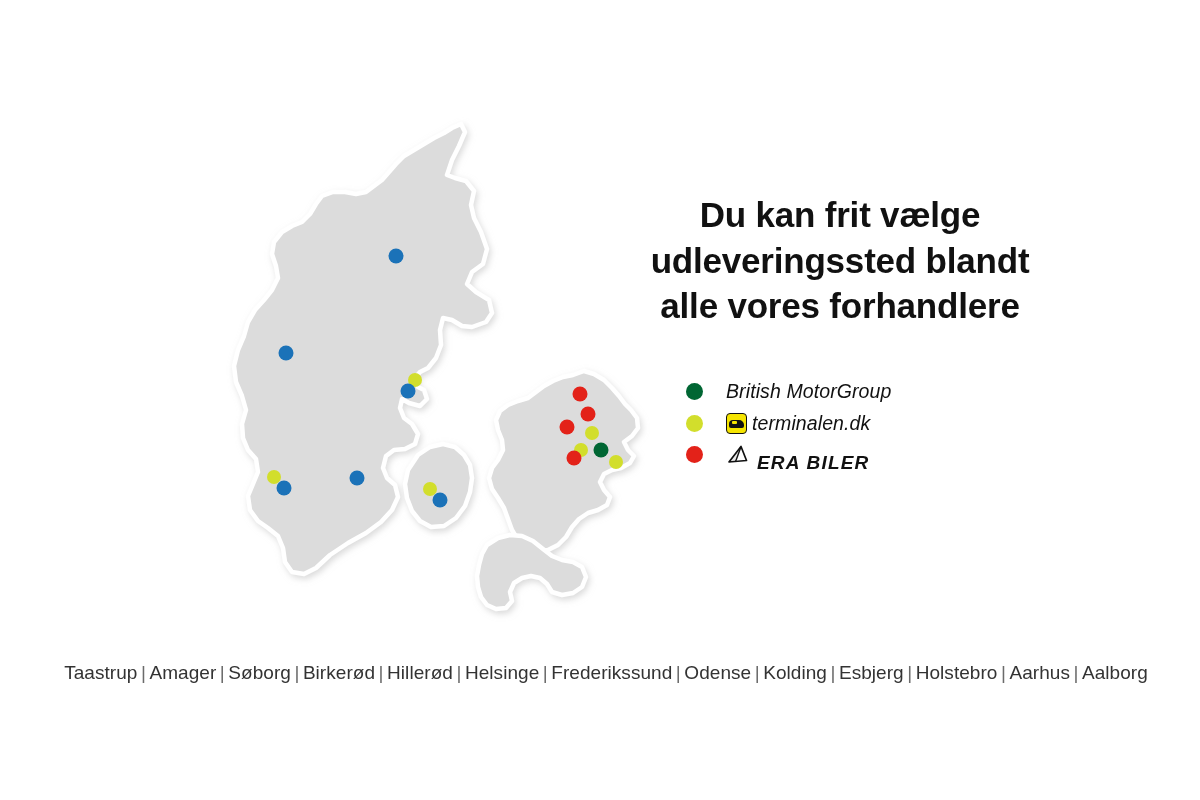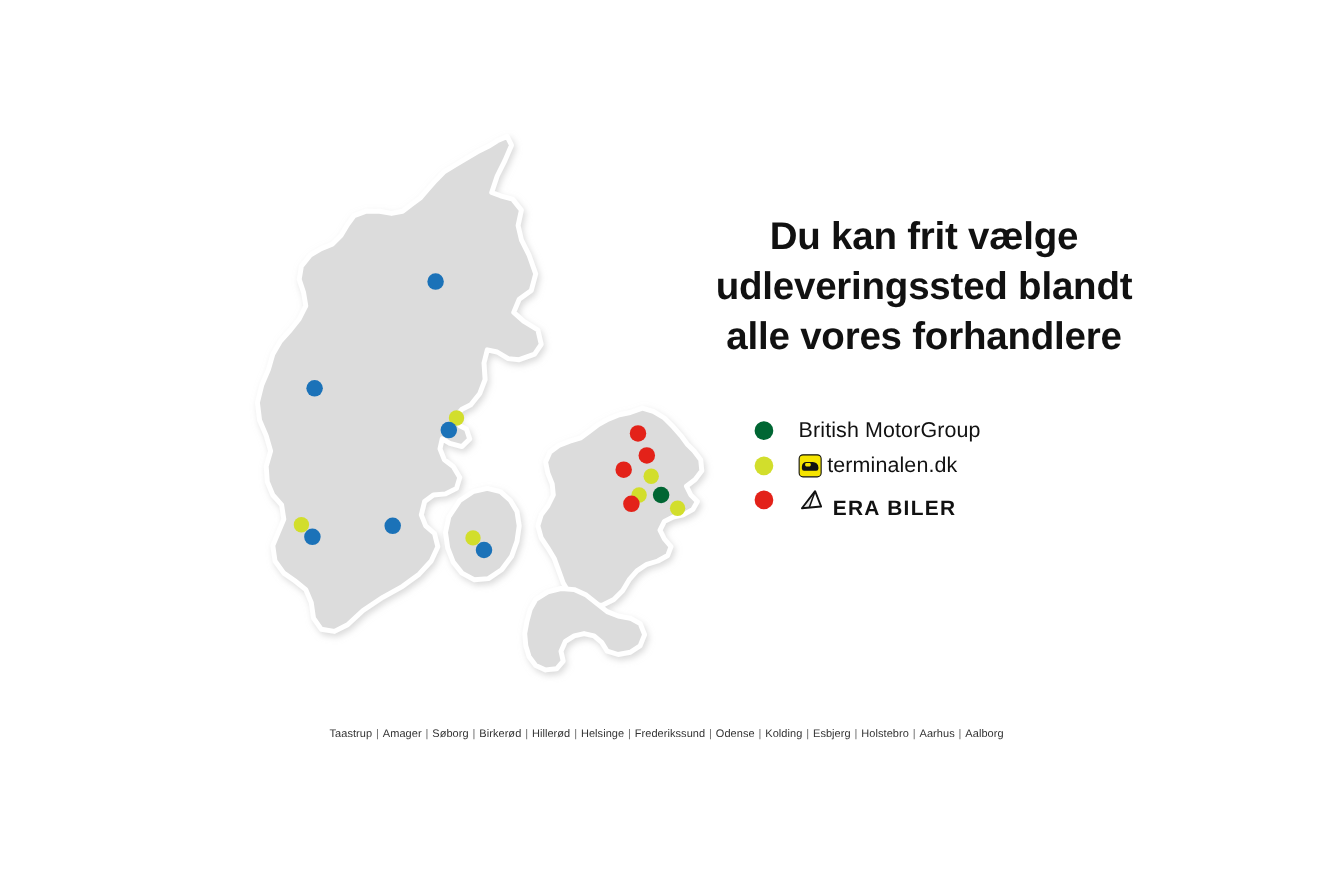--- a/index.html
+++ b/index.html
@@ -42,20 +42,21 @@
     letter-spacing: -0.2px;
     white-space: pre-line;
   }
 
   
   #legend {
     position: absolute;
     left: 686px;
     top: 376px;
     width: 420px;
+    font-style: italic;
   }
   .legend-row {
     display: flex;
     align-items: center;
     height: 31.5px;
   }
   .legend-dot {
     width: 17px; height: 17px;
     border-radius: 50%;
     flex: 0 0 17px;
@@ -111,21 +112,21 @@
     color: #111;
     margin-top: 16px;
   }
 
   
   #city-list {
     position: absolute;
     left: 0; right: 4px;
     top: 662px;
     text-align: center;
-    font-size: 10px;
+    font-size: 19px;
     color: #333333;
     letter-spacing: 0.05px;
     margin-left: 16px;
   }
   #city-list .sep { color: #6b6b6b; padding: 0 3.5px; }
   #city-list .city { white-space: nowrap; }
 </style>
 </head>
 <body>
 

